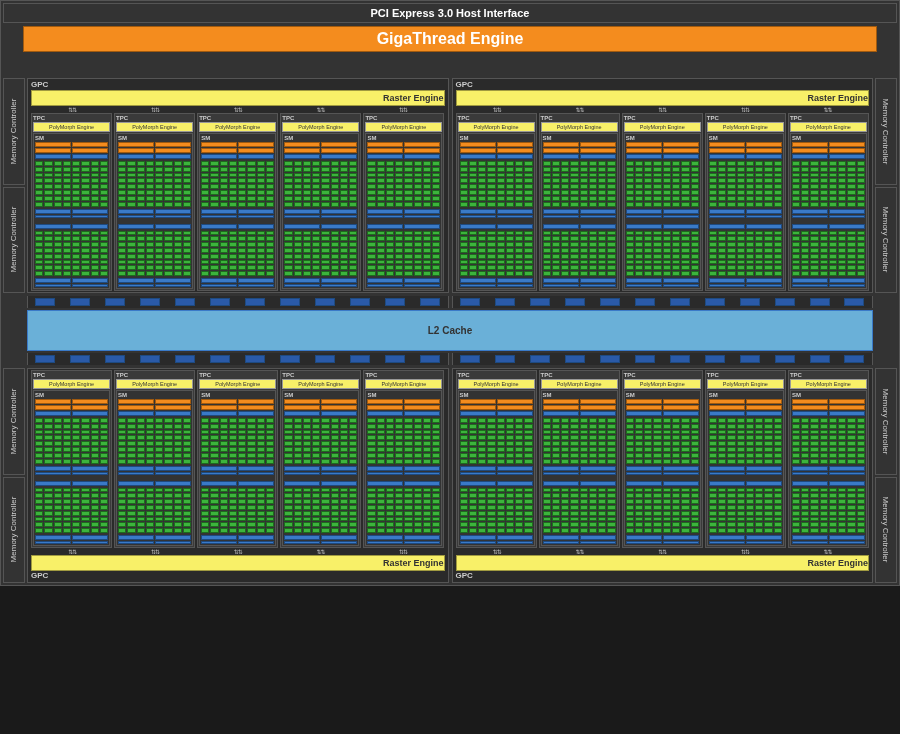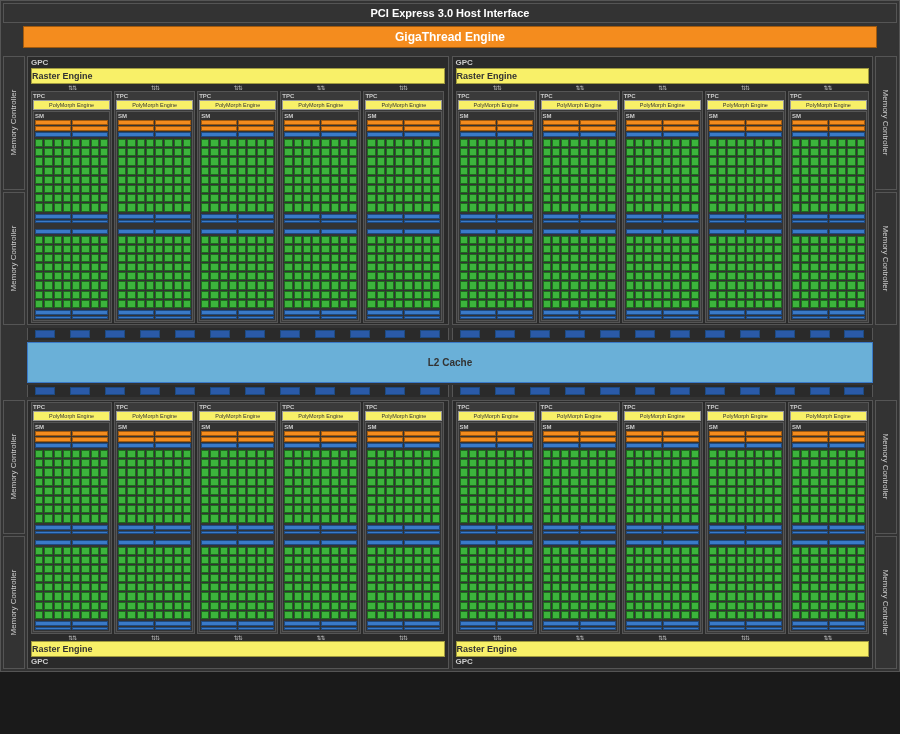--- a/index.html
+++ b/index.html
@@ -5,44 +5,44 @@
   * { box-sizing: border-box; margin: 0; padding: 0; }
   body {
     background: #1a1a1a;
     font-family: Arial, sans-serif;
     width: 900px;
     height: 734px;
     overflow: hidden;
   }
   .chip {
     width: 900px;
-    height: 672px;
+    height: 586px;
     background: #333;
     border: 1px solid #555;
     display: flex;
     flex-direction: column;
     padding: 2px;
   }
   .pci-bar {
     background: #333;
     color: #fff;
     text-align: center;
     font-size: 11px;
     font-weight: bold;
     padding: 3px 0;
     border: 1px solid #555;
   }
   .giga-bar {
     background: #f48c1e;
     color: #fff;
     text-align: center;
-    font-size: 12px;
+    font-size: 16px;
     font-weight: bold;
     padding: 3px 0;
-    margin: 3px 20px 0 20px;
+    margin: 3px 20px 18px 20px;
     border: 1px solid #a05a0f;
   }
   .main-body {
     flex: 1;
     display: flex;
     flex-direction: column;
     margin-top: 8px;
   }
   .mid-row {
     flex: 1;
@@ -91,21 +91,21 @@
   .gpc-label {
     color: #ccc;
     font-size: 8px;
     font-weight: bold;
     height: 10px;
     line-height: 10px;
   }
   .raster {
     background: #f8f068;
     color: #333;
-    text-align: left;
+    text-align: right;
     font-size: 9px;
     font-weight: bold;
     padding: 2px 0;
     border: 1px solid #a09a40;
   }
   .arrow-row {
     height: 7px;
     display: flex;
     justify-content: space-around;
     align-items: center;

